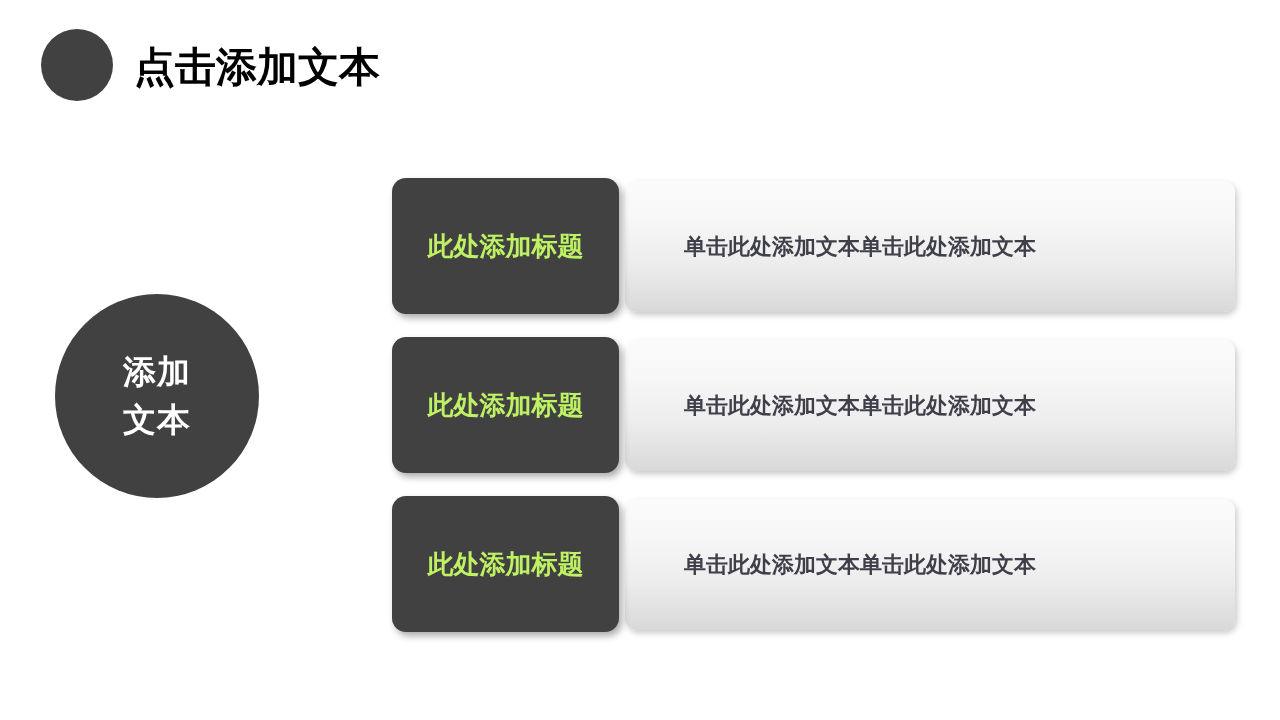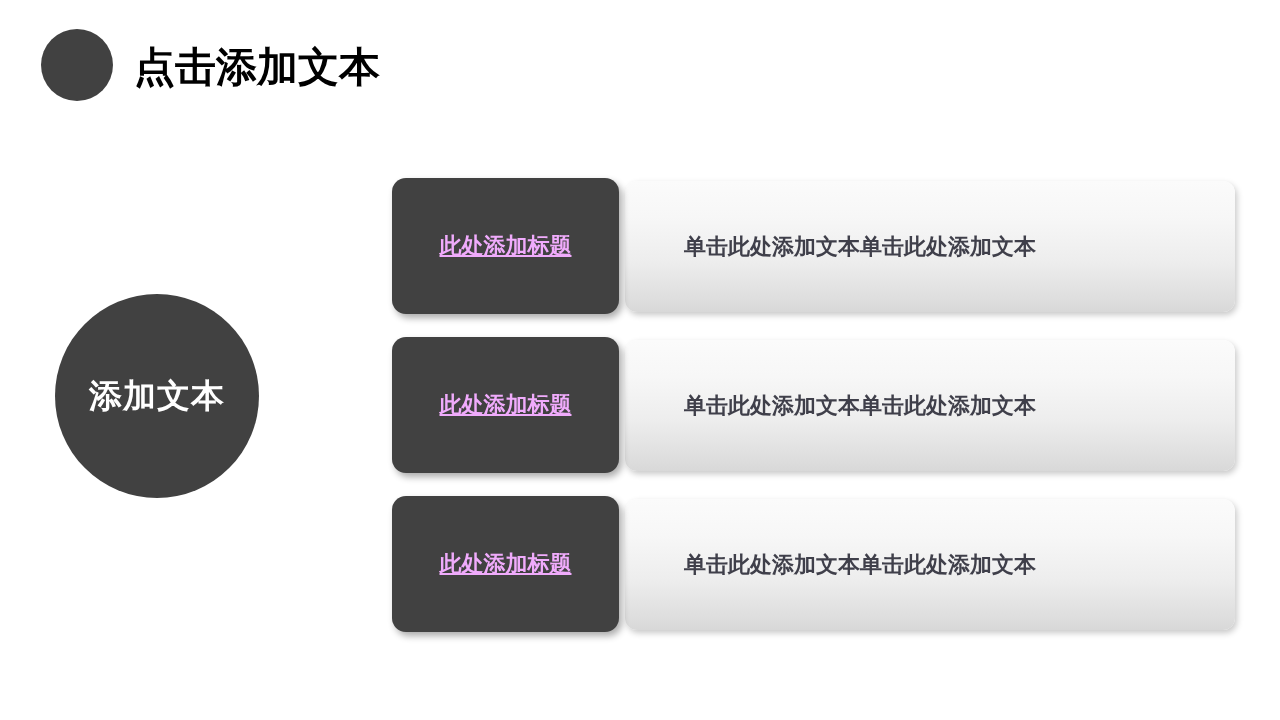--- a/index.html
+++ b/index.html
@@ -54,21 +54,21 @@
   
   .hub-circle {
     position: absolute;
     left: 55px;
     top: 294px;
     width: 204px;
     height: 204px;
     border-radius: 50%;
     background: #414141;
     display: flex;
-    flex-direction: row;
+    flex-direction: column;
     align-items: center;
     justify-content: center;
   }
   .hub-line {
     color: #ffffff;
     font-size: 33px;
     font-weight: bold;
     line-height: 48px;
     letter-spacing: 1px;
     white-space: nowrap;
@@ -130,26 +130,25 @@
     width: 227px;
     height: 136px;
     border-radius: 14px;
     background: #414141;
     box-shadow: 3px 4px 7px rgba(0,0,0,0.33);
     display: flex;
     align-items: center;
     justify-content: center;
   }
   .row-tab-text {
-    font-size: 22px;
+    font-size: 26px;
     font-weight: bold;
-    color: #f0abfc;
+    color: #bef264;
     letter-spacing: 0px;
     white-space: nowrap;
-    text-decoration: underline;
   }
 </style>
 </head>
 <body>
 
 <div class="slide">
 
   <div class="header">
     <div class="header-bullet"></div>
     <div class="header-title">点击添加文本</div>

